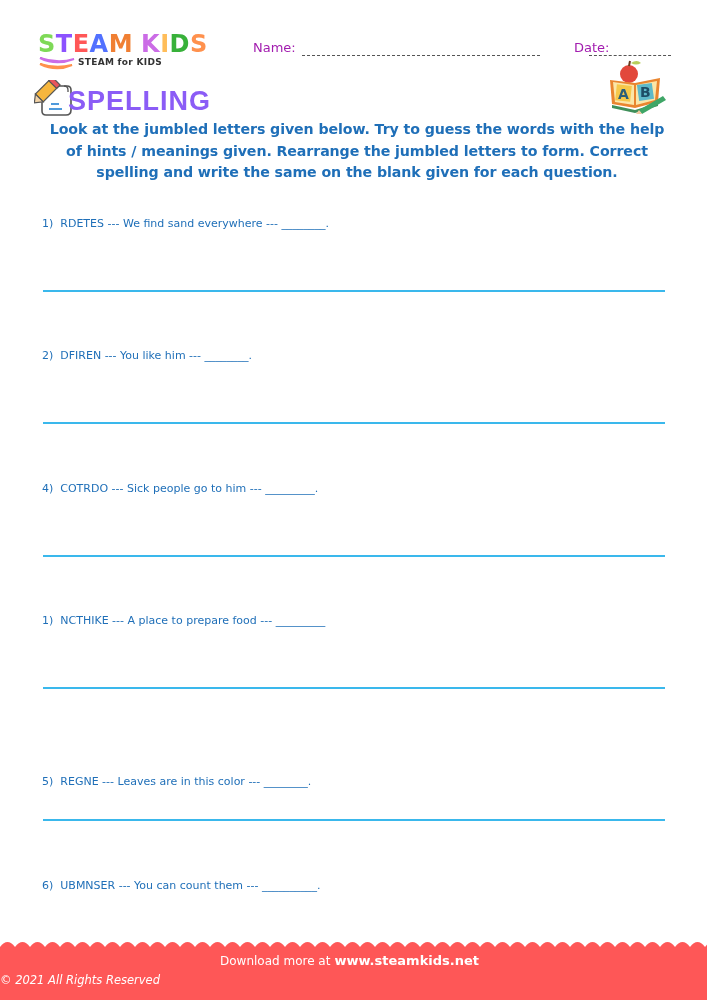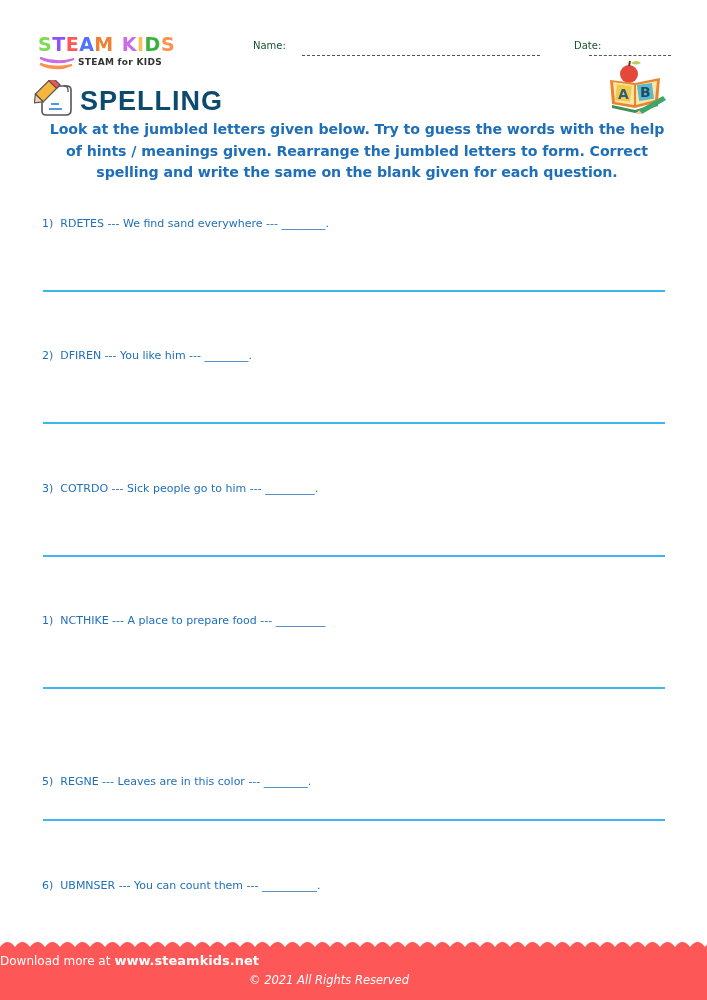--- a/index.html
+++ b/index.html
@@ -1,43 +1,43 @@
 <!DOCTYPE html>
 <html><head>
 <meta charset="utf-8">
 <style>
   html, body { margin:0; padding:0; }
   body { width:707px; height:1000px; position:relative; background:#ffffff; overflow:hidden; font-family:"Liberation Sans", sans-serif; }
   .abs { position:absolute; }
 
   
   .logo { left:38px; top:30px; width:200px; height:42px; }
-  .logo-main { position:absolute; left:0; top:0; font-family:"DejaVu Sans", sans-serif; font-weight:bold; font-size:19px; letter-spacing:0.5px; line-height:28px; white-space:nowrap; }
+  .logo-main { position:absolute; left:0; top:0; font-family:"DejaVu Sans", sans-serif; font-weight:bold; font-size:24px; letter-spacing:0.5px; line-height:28px; white-space:nowrap; }
   .logo-main span { display:inline-block; }
   .logo-sub { position:absolute; left:40px; top:27px; font-family:"DejaVu Sans", sans-serif; font-weight:bold; font-size:9px; color:#333; letter-spacing:0.3px; }
   .logo-swoosh { position:absolute; left:0; top:26px; width:38px; height:16px; }
 
   
-  .hdr-label { font-family:"DejaVu Sans", sans-serif; font-size:10px; color:#14532d; }
+  .hdr-label { font-family:"DejaVu Sans", sans-serif; font-size:13px; color:#a21caf; }
   .dots { border-bottom:1px dashed #555; height:1px; }
 
   
-  .title { left:80px; top:86px; font-family:"Liberation Sans", sans-serif; font-weight:bold; font-size:27px; color:#0c4a6e; letter-spacing:1px;text-align:center; }
+  .title { left:68px; top:86px; font-family:"Liberation Sans", sans-serif; font-weight:bold; font-size:27px; color:#8b5cf6; letter-spacing:1px;text-align:center; }
 
   .instructions { left:42px; top:119px; width:630px; font-family:"DejaVu Sans", sans-serif; font-weight:bold; font-size:14.2px; line-height:21.5px; color:#1f6fb8; letter-spacing:-0.1px;text-align:center; }
 
   .q { left:42px; font-family:"DejaVu Sans", sans-serif; font-size:11px; color:#1f6fb8; white-space:pre; }
   .ans-line { left:43px; width:622px; height:2px; background:#3ab8ec; }
 
   
   .footer { left:0; top:948px; width:707px; height:52px; background:#fe5757; }
   .scallops { left:0; top:940px; width:707px; height:10px; }
-  .f1 { left:0; width:699px; text-align:left; top:953px; color:#fff; font-family:"DejaVu Sans", sans-serif; font-size:12px; }
+  .f1 { left:0; width:699px; text-align:center; top:953px; color:#fff; font-family:"DejaVu Sans", sans-serif; font-size:12px; }
   .f1 .url { font-weight:bold; font-size:13px; margin-left:4px; }
-  .f2 { left:0; width:658px; text-align:center; top:973px; color:#fff; font-family:"DejaVu Sans", sans-serif; font-style:italic; font-size:11.5px; }
+  .f2 { left:0; width:658px; text-align:left; top:973px; color:#fff; font-family:"DejaVu Sans", sans-serif; font-style:italic; font-size:11.5px; }
 </style>
 </head>
 <body>
 
 <div class="abs logo">
   <div class="logo-main">
     <span style="color:#7ed957">S</span><span style="color:#8c52ff">T</span><span style="color:#ff5757">E</span><span style="color:#5271ff">A</span><span style="color:#f07f33">M</span><span style="width:8px"></span><span style="color:#cb6ce6">K</span><span style="color:#ffbd59">I</span><span style="color:#38b13a">D</span><span style="color:#ff914d">S</span>
   </div>
   <svg class="logo-swoosh" viewBox="0 0 38 16">
     <path d="M2 2 Q18 10 36 3 Q20 8 2 2 Z" fill="#cb6ce6" stroke="#cb6ce6" stroke-width="2"></path>
@@ -83,21 +83,21 @@
 <div class="abs title">SPELLING</div>
 
 <div class="abs instructions">Look at the jumbled letters given below. Try to guess the words with the help of hints / meanings given. Rearrange the jumbled letters to form. Correct spelling and write the same on the blank given for each question.</div>
 
 <div class="abs q" style="top:217px;">1)  RDETES --- We find sand everywhere --- ________.</div>
 <div class="abs ans-line" style="top:290px;"></div>
 
 <div class="abs q" style="top:349px;text-align:right;">2)  DFIREN --- You like him --- ________.</div>
 <div class="abs ans-line" style="top:422px;"></div>
 
-<div class="abs q" style="top:482px;">3)  COTRDO --- Sick people go to him --- _________.</div>
+<div class="abs q" style="top:482px;">4)  COTRDO --- Sick people go to him --- _________.</div>
 <div class="abs ans-line" style="top:555px;"></div>
 
 <div class="abs q" style="top:614px;">1)  NCTHIKE --- A place to prepare food --- _________</div>
 <div class="abs ans-line" style="top:687px;"></div>
 
 <div class="abs q" style="top:747px;margin-top:28px;">5)  REGNE --- Leaves are in this color --- ________.</div>
 <div class="abs ans-line" style="top:819px;"></div>
 
 <div class="abs q" style="top:879px;">6)  UBMNSER --- You can count them --- __________.</div>
 

